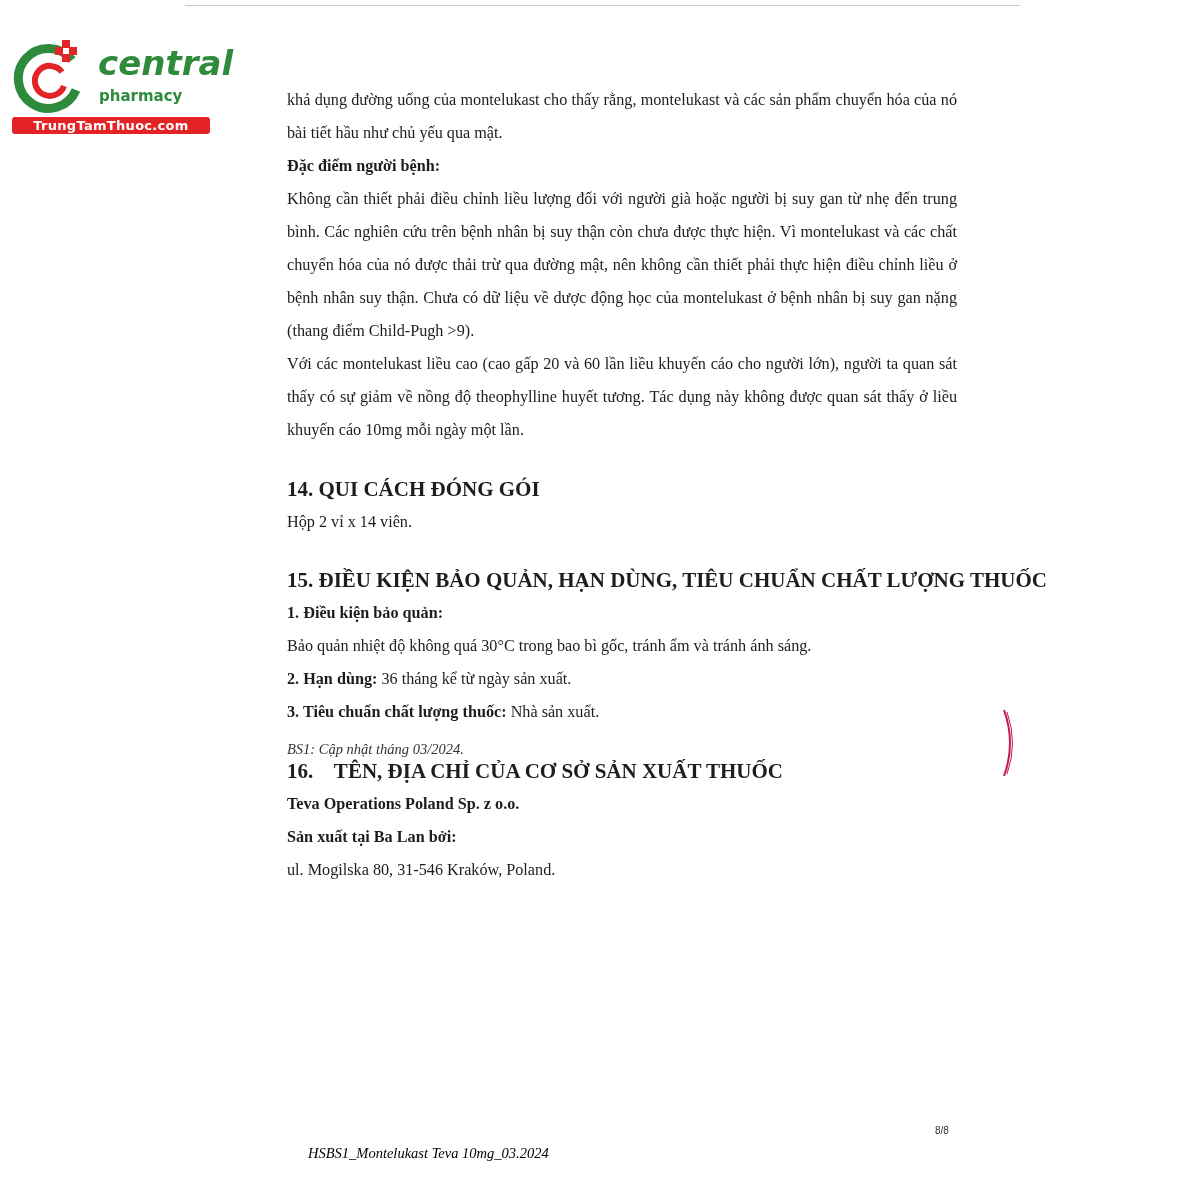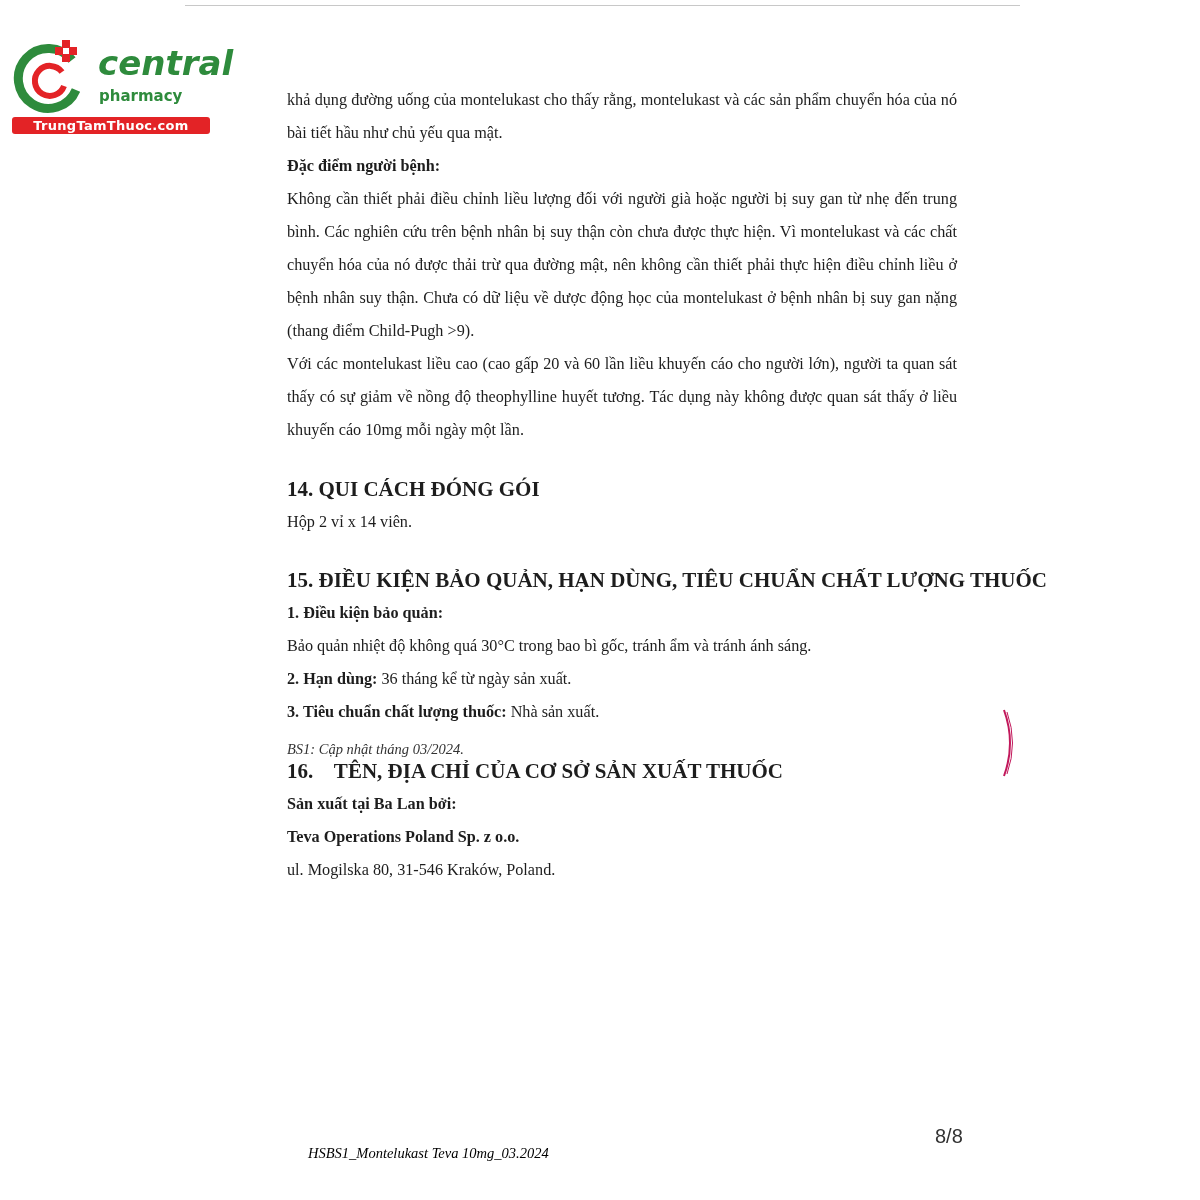--- a/index.html
+++ b/index.html
@@ -18,21 +18,21 @@
   .logo-banner { position: absolute; left: 2px; top: 79px; width: 198px; height: 17px; background: #e32326; border-radius: 3px; color: #fff; font-family: "DejaVu Sans", sans-serif; font-size: 13px; font-weight: bold; text-align: center; line-height: 17px; letter-spacing: 0.3px; }
 
   .content { position: absolute; left: 287px; top: 84px; width: 670px; font-size: 16.2px; line-height: 33px; }
   .content p { margin: 0; text-align: justify; }
   .content .bold { font-weight: bold; }
   .section-title { font-weight: bold; font-size: 21px; margin: 0; }
   .gap { height: 25.6px; }
   .nowrap { white-space: nowrap; }
 
   .note { position: absolute; left: 287px; top: 741px; font-style: italic; font-size: 14.5px; color: #333; }
-  .page-num { position: absolute; left: 935px; top: 1125px; font-family: "Liberation Sans", sans-serif; font-size: 20px; color: #333; }
+  .page-num { position: absolute; left: 935px; top: 1125px; font-family: "Liberation Sans", sans-serif; font-size: 10px; color: #333; }
   .footer { position: absolute; left: 287px; top: 1145px; font-style: italic; font-size: 14.5px; color: #000000; margin-left: 21px; }
 
   .edge-mark { position: absolute; left: 1000px; top: 708px; }
 </style>
 </head>
 <body>
 
 <div class="top-rule"></div>
 
 <div class="logo">
@@ -60,22 +60,22 @@
 
   <div class="gap"></div>
   <p class="section-title nowrap">15.  ĐIỀU KIỆN BẢO QUẢN, HẠN DÙNG, TIÊU CHUẨN CHẤT LƯỢNG THUỐC</p>
   <p class="bold">1. Điều kiện bảo quản:</p>
   <p>Bảo quản nhiệt độ không quá 30°C trong bao bì gốc, tránh ẩm và tránh ánh sáng.</p>
   <p><span class="bold">2. Hạn dùng:</span><span> 36 tháng kể từ ngày sản xuất.</span></p>
   <p><span class="bold">3. Tiêu chuẩn chất lượng thuốc:</span><span> Nhà sản xuất.</span></p>
 
   <div class="gap"></div>
   <p class="section-title" style="white-space:pre">16.    TÊN, ĐỊA CHỈ CỦA CƠ SỞ SẢN XUẤT THUỐC</p>
+  <p class="bold">Teva Operations Poland Sp. z o.o.</p>
   <p class="bold">Sản xuất tại Ba Lan bởi:</p>
-  <p class="bold">Teva Operations Poland Sp. z o.o.</p>
   <p>ul. Mogilska 80, 31-546 Kraków, Poland.</p>
 </div>
 
 <div class="note">BS1: Cập nhật tháng 03/2024.</div>
 
 <svg class="edge-mark" width="20" height="70" viewBox="0 0 20 70">
   <path d="M4 2 Q16 35 4 68" fill="none" stroke="#c2185b" stroke-width="2"></path>
   <path d="M7 4 Q18 35 7 66" fill="none" stroke="#c2185b" stroke-width="1"></path>
 </svg>
 

